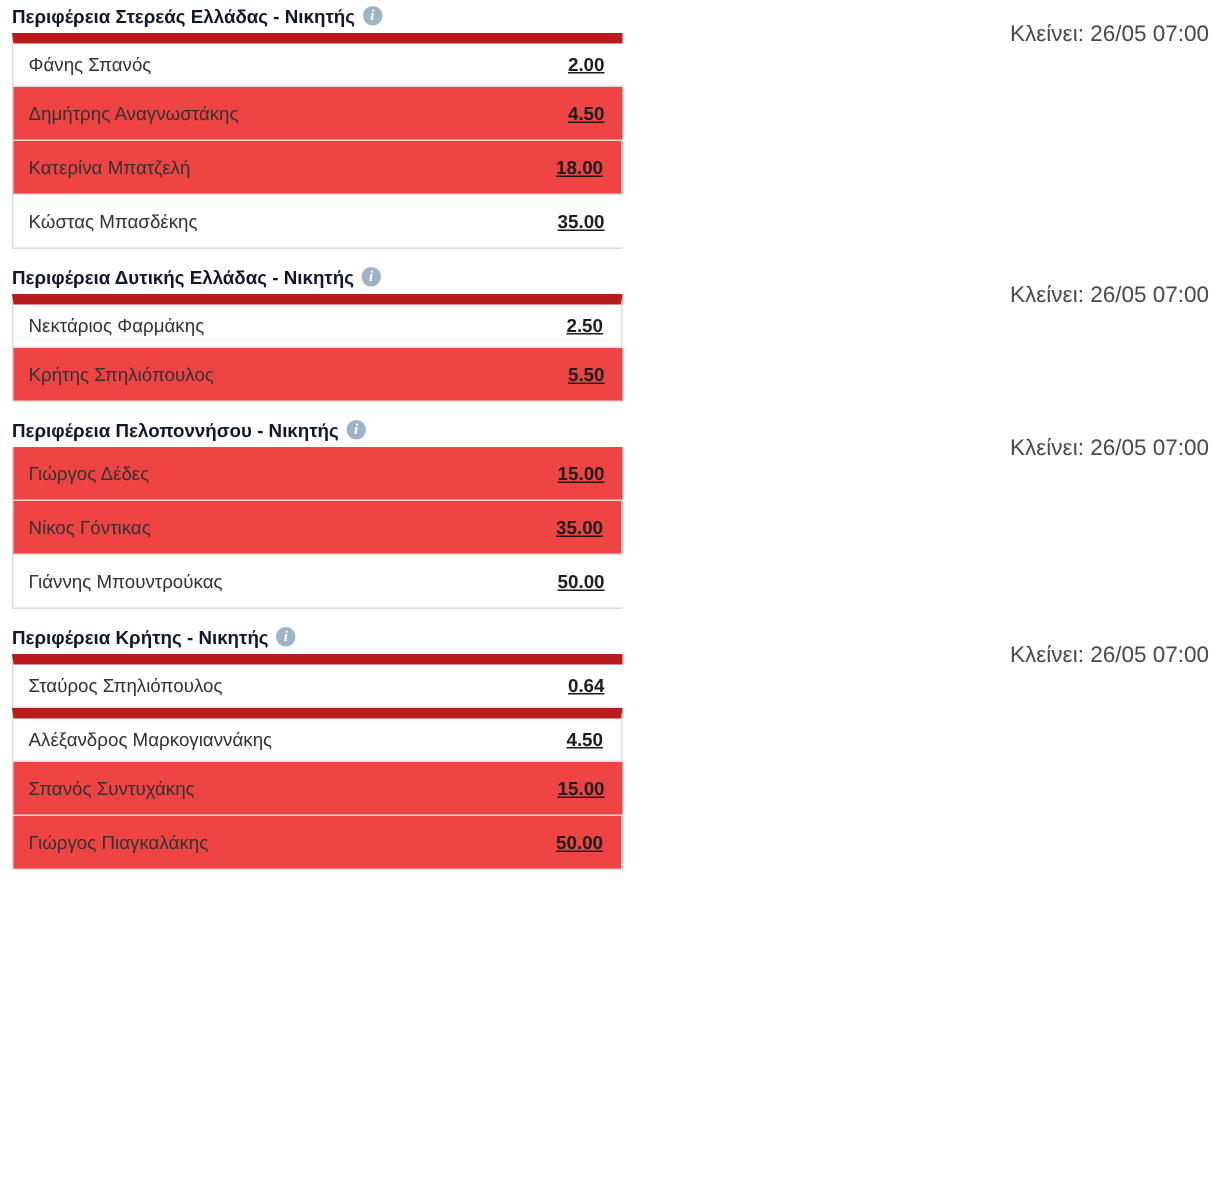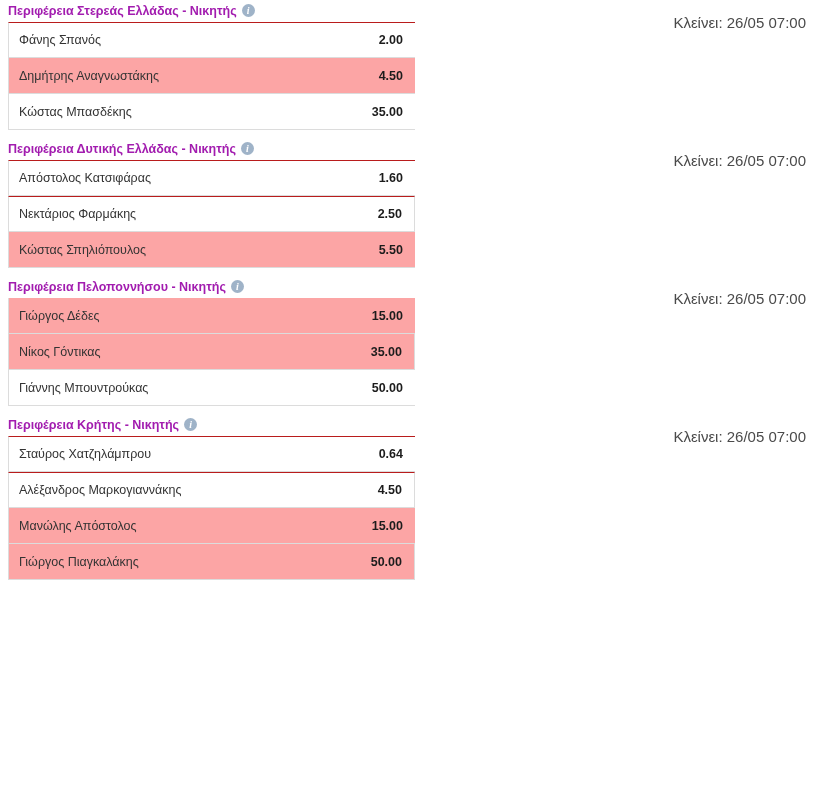--- a/index.html
+++ b/index.html
@@ -21,21 +21,21 @@
     position: relative;
     margin-bottom: 8px;
   }
   .market-head {
     position: relative;
     height: 22px;
     padding: 0 8px;
   }
   .market-title {
     display: inline-block;
-    color: #a21caf;
+    color: #0f172a;
     font-size: 12.5px;
     font-weight: bold;
     letter-spacing: 0;
     vertical-align: middle;
     line-height: 22px;
   }
   .info-icon {
     display: inline-block;
     width: 13px;
     height: 13px;
@@ -72,70 +72,71 @@
     border: 1px solid #dcdcdc;
     border-top: none;
     background: #ffffff;
     display: flex;
     align-items: center;
     justify-content: space-between;
     padding: 0 12px 0 10px;
     font-size: 12.5px;
     cursor: pointer;
   }
-  .outcome.first-row { border-top: 1px solid #b91c1c; }
+  .outcome.first-row { border-top: 7px solid #b91c1c; }
   .outcome.col-left { border-right: none; }
-  .outcome.alt { background: #fca5a5; text-align: center; }
+  .outcome.alt { background: #ef4444; text-align: center; }
   .outcome .name {
     color: #333333;
     white-space: nowrap;
     overflow: hidden;
     text-overflow: ellipsis;
   }
   .outcome .odds {
     font-weight: bold;
     color: #1c1c1c;
     margin-left: 10px;
     font-size: 12.5px;
+    text-decoration: underline;
   }
 </style>
 </head>
 <body>
 
 <div id="root">
     <div class="market">
       <div class="market-head"><span class="market-title">Περιφέρεια Στερεάς Ελλάδας - Νικητής</span><span class="info-icon">i</span><span class="closes">Κλείνει: 26/05 07:00</span></div>
       <div class="outcomes">
         <div class="outcome first-row col-left">
           <span class="name">Φάνης Σπανός</span>
           <span class="odds">2.00</span>
         </div>
         <div class="outcome col-left alt">
           <span class="name">Δημήτρης Αναγνωστάκης</span>
           <span class="odds">4.50</span>
         </div>
+        <div class="outcome alt">
+          <span class="name">Κατερίνα Μπατζελή</span>
+          <span class="odds">18.00</span>
+        </div>
         <div class="outcome col-left">
           <span class="name">Κώστας Μπασδέκης</span>
           <span class="odds">35.00</span>
         </div>
       </div>
     </div>
     <div class="market">
       <div class="market-head"><span class="market-title">Περιφέρεια Δυτικής Ελλάδας - Νικητής</span><span class="info-icon">i</span><span class="closes">Κλείνει: 26/05 07:00</span></div>
       <div class="outcomes">
-        <div class="outcome first-row col-left">
-          <span class="name">Απόστολος Κατσιφάρας</span>
-          <span class="odds">1.60</span>
-        </div>
         <div class="outcome first-row">
           <span class="name">Νεκτάριος Φαρμάκης</span>
           <span class="odds">2.50</span>
         </div>
         <div class="outcome col-left alt">
-          <span class="name">Κώστας Σπηλιόπουλος</span>
+          <span class="name">Κρήτης Σπηλιόπουλος</span>
           <span class="odds">5.50</span>
         </div>
       </div>
     </div>
     <div class="market">
       <div class="market-head"><span class="market-title">Περιφέρεια Πελοποννήσου - Νικητής</span><span class="info-icon">i</span><span class="closes">Κλείνει: 26/05 07:00</span></div>
       <div class="outcomes">
         <div class="outcome col-left alt">
           <span class="name">Γιώργος Δέδες</span>
           <span class="odds">15.00</span>
@@ -147,29 +148,29 @@
         <div class="outcome col-left">
           <span class="name">Γιάννης Μπουντρούκας</span>
           <span class="odds">50.00</span>
         </div>
       </div>
     </div>
     <div class="market">
       <div class="market-head"><span class="market-title">Περιφέρεια Κρήτης - Νικητής</span><span class="info-icon">i</span><span class="closes">Κλείνει: 26/05 07:00</span></div>
       <div class="outcomes">
         <div class="outcome first-row col-left">
-          <span class="name">Σταύρος Χατζηλάμπρου</span>
+          <span class="name">Σταύρος Σπηλιόπουλος</span>
           <span class="odds">0.64</span>
         </div>
         <div class="outcome first-row">
           <span class="name">Αλέξανδρος Μαρκογιαννάκης</span>
           <span class="odds">4.50</span>
         </div>
         <div class="outcome col-left alt">
-          <span class="name">Μανώλης Απόστολος</span>
+          <span class="name">Σπανός Συντυχάκης</span>
           <span class="odds">15.00</span>
         </div>
         <div class="outcome alt">
           <span class="name">Γιώργος Πιαγκαλάκης</span>
           <span class="odds">50.00</span>
         </div>
       </div>
     </div>
   </div>
 

